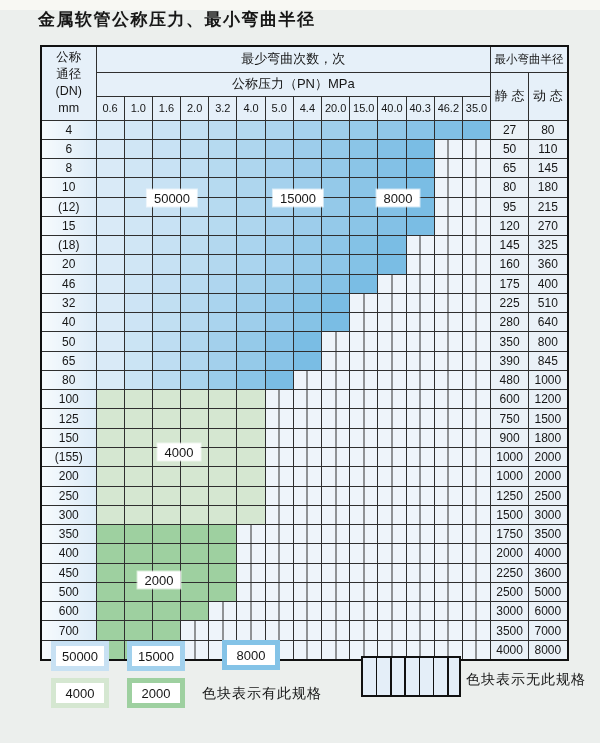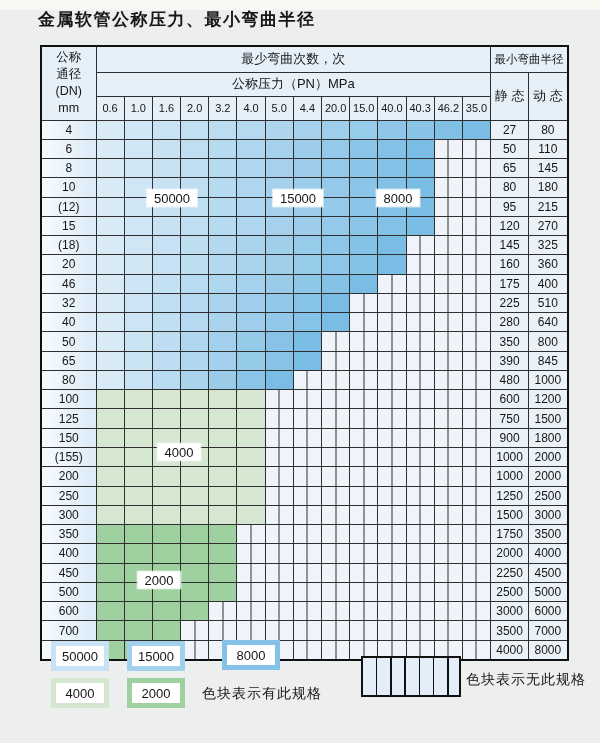--- a/index.html
+++ b/index.html
@@ -566,21 +566,21 @@
           <td class="hatch"></td>
           <td class="hatch"></td>
           <td class="hatch"></td>
           <td class="hatch"></td>
           <td class="hatch"></td>
           <td class="hatch"></td>
           <td class="hatch"></td>
           <td class="hatch"></td>
           <td class="hatch"></td>
           <td class="rad">2250</td>
-          <td class="rad">4500</td>
+          <td class="rad">3600</td>
         </tr>
         <tr>
           <td class="dn">500</td>
           <td style="background: rgb(158, 208, 160);"></td>
           <td style="background: rgb(158, 208, 160);"></td>
           <td style="background: rgb(158, 208, 160);"></td>
           <td style="background: rgb(158, 208, 160);"></td>
           <td style="background: rgb(158, 208, 160);"></td>
           <td class="hatch"></td>
           <td class="hatch"></td>

